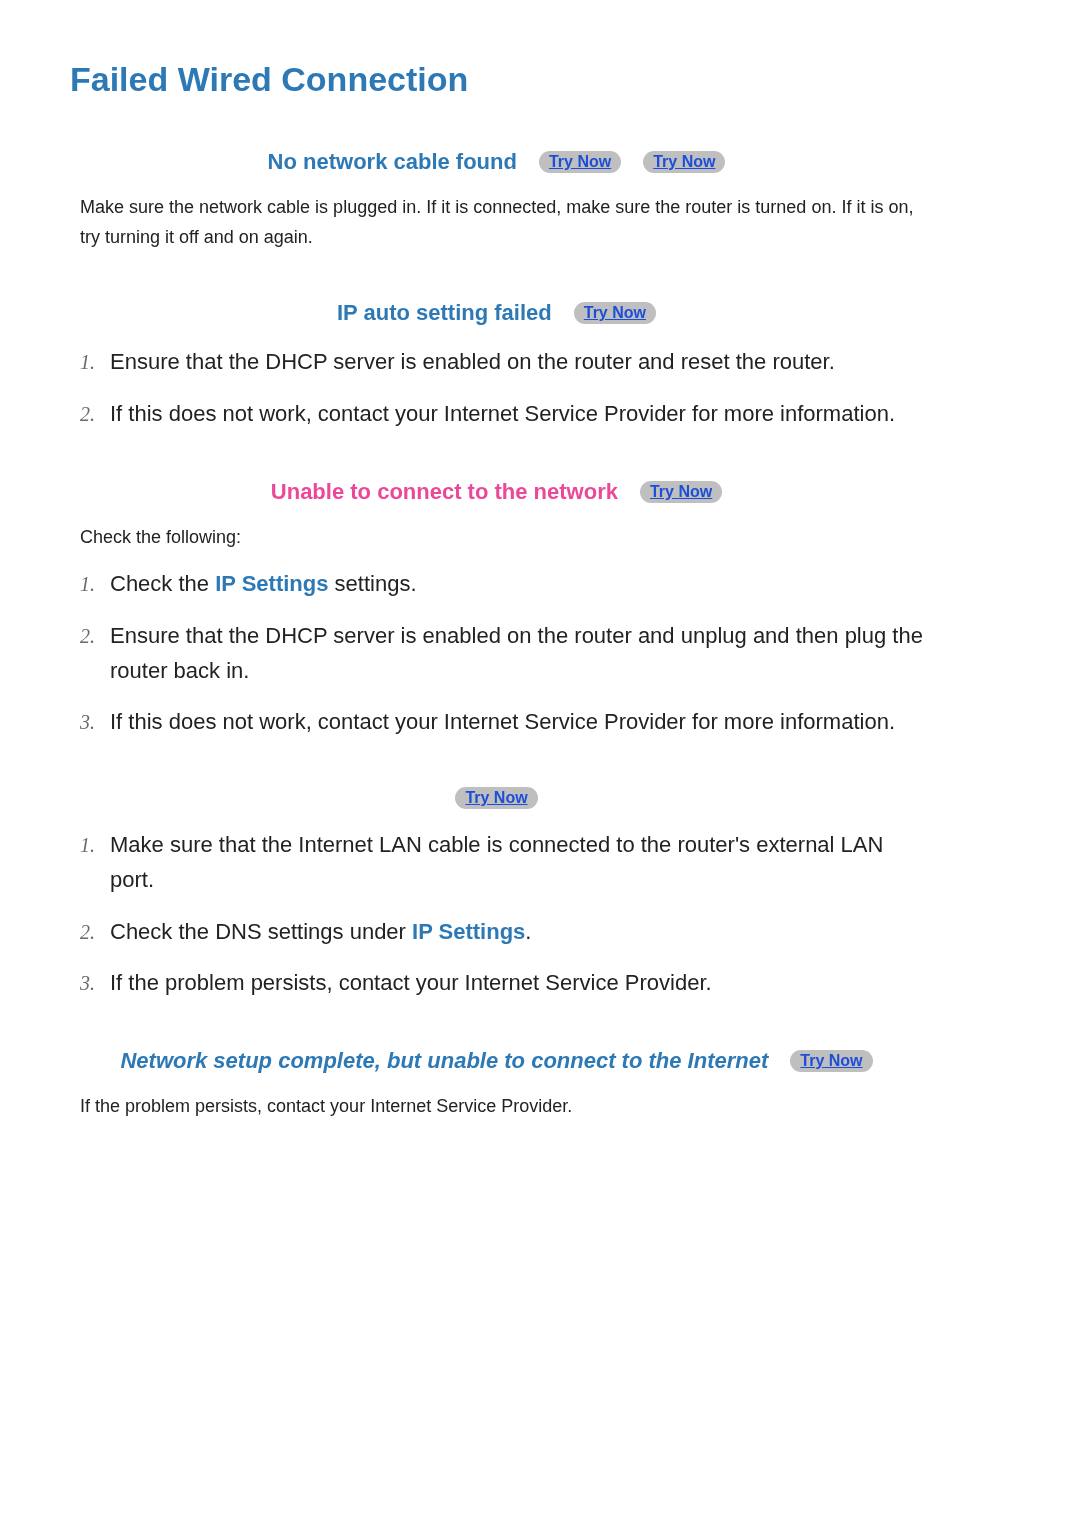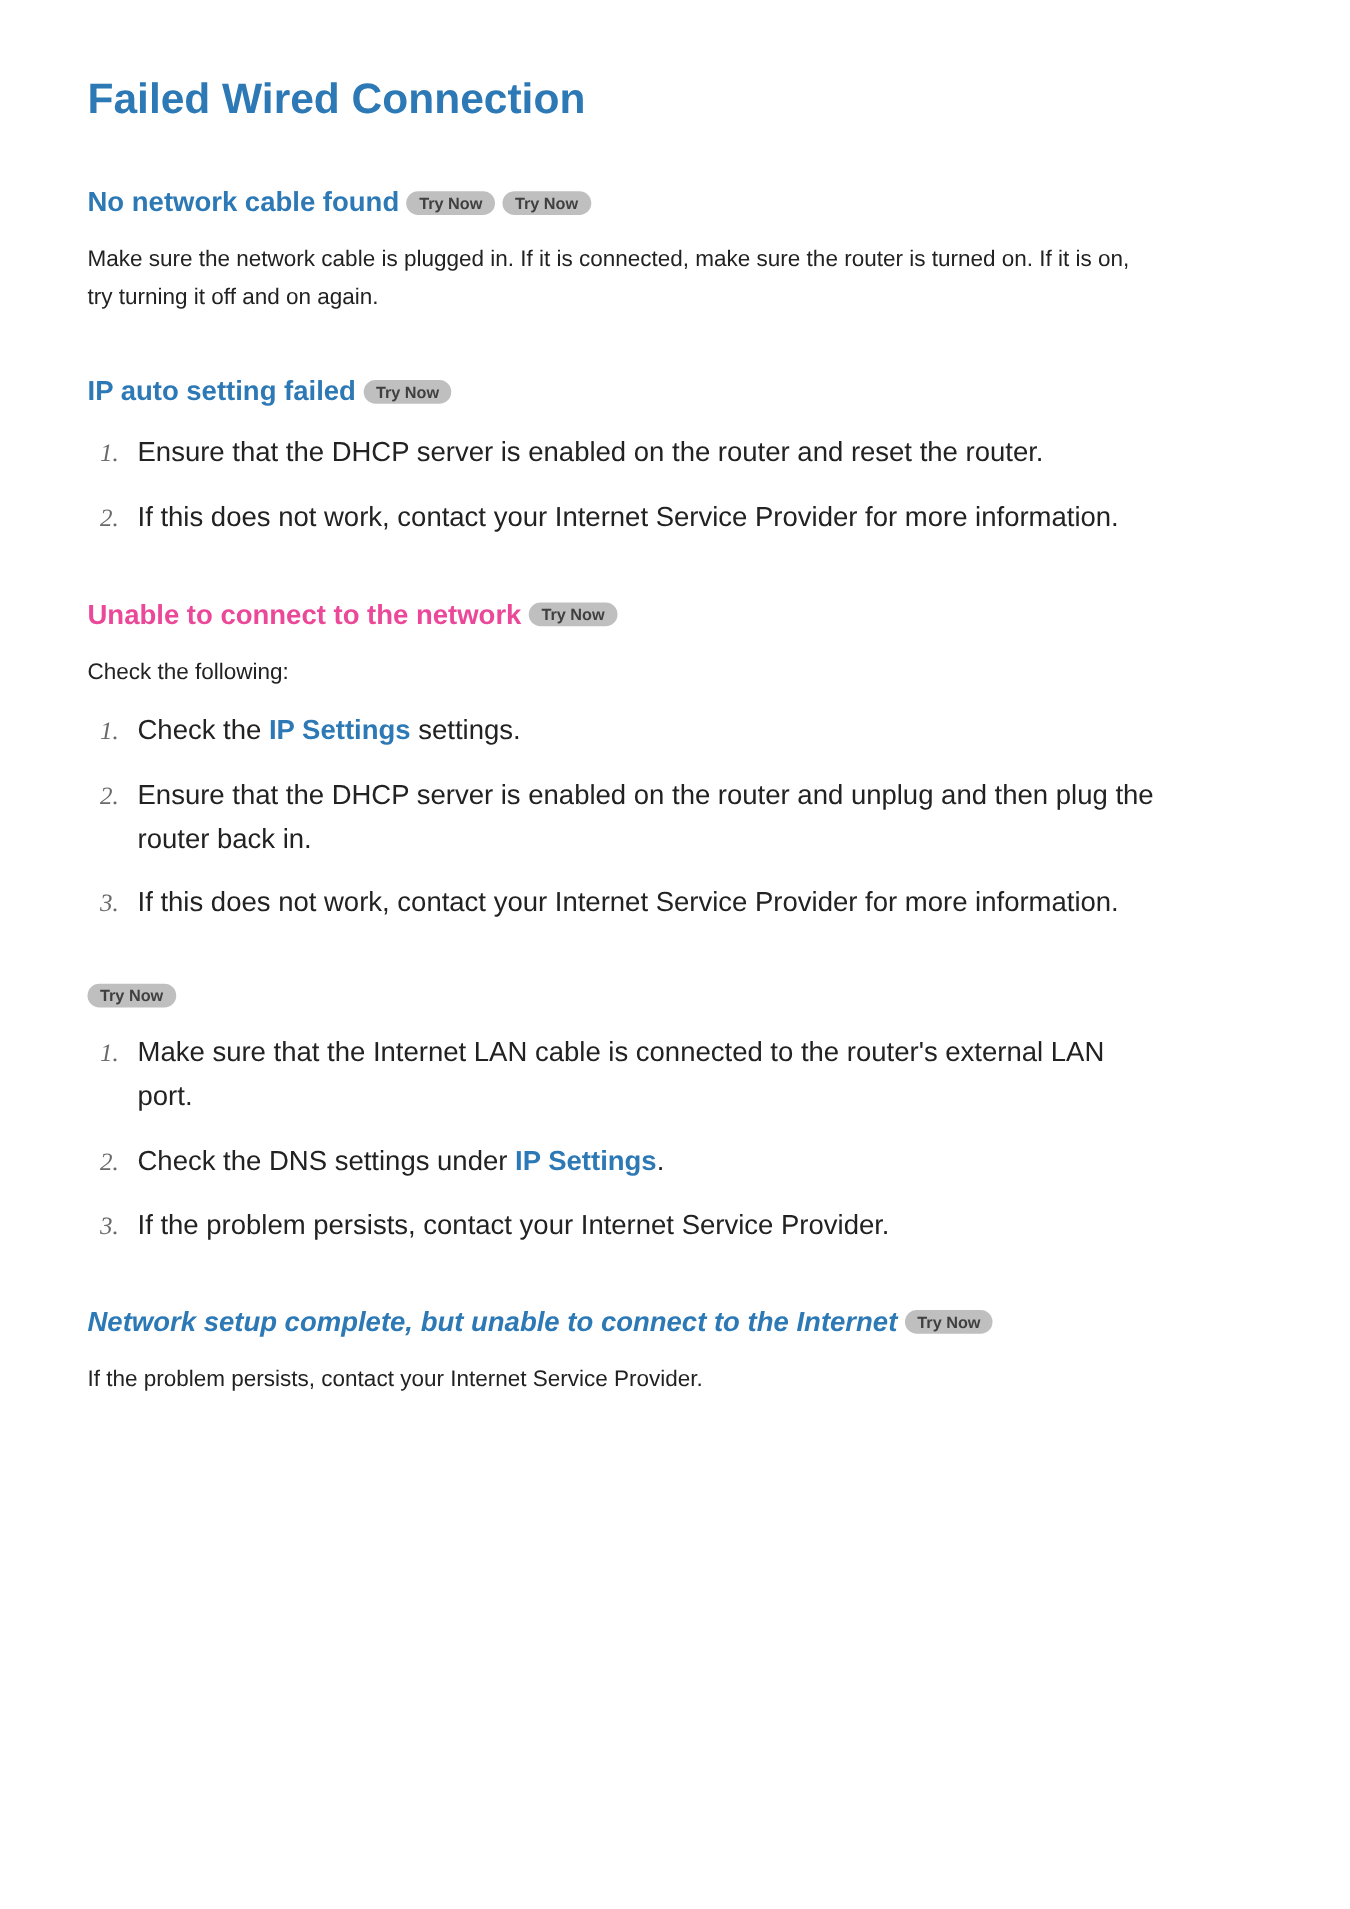--- a/index.html
+++ b/index.html
@@ -20,45 +20,47 @@
     font-weight: 700;
     margin: 0 0 50px 0;
   }
   .h2 {
     font-size: 22px;
     font-weight: 700;
     margin: 0 0 18px 0;
     display: flex;
     align-items: center;
     flex-wrap: wrap;
-    gap: 6px;
+    gap: 22px;
+    justify-content: center;
   }
   .section {
     margin-bottom: 48px;
   }
   .p {
     font-size: 18px;
     line-height: 1.65;
-    margin: 0 0 14px 0;
+    margin: 0 0 14px 10px;
     color: #222;
   }
   .try-now {
     display: inline-flex;
     align-items: center;
     justify-content: center;
     background: #bfbfbf;
-    color: #404040;
-    font-size: 13px;
+    color: #1d4ed8;
+    font-size: 16px;
     font-weight: 600;
     padding: 3px 10px 3px 10px;
     border-radius: 11px;
     line-height: 1;
     font-style: normal;
     cursor: pointer;
     white-space: nowrap;
+    text-decoration: underline;
   }
   .link-inline {
     font-weight: 700;
     cursor: pointer;
   }
   ol.numlist {
     list-style: none;
     padding: 0 0 0 10px;
     margin: 10px 0 0 0;
   }

